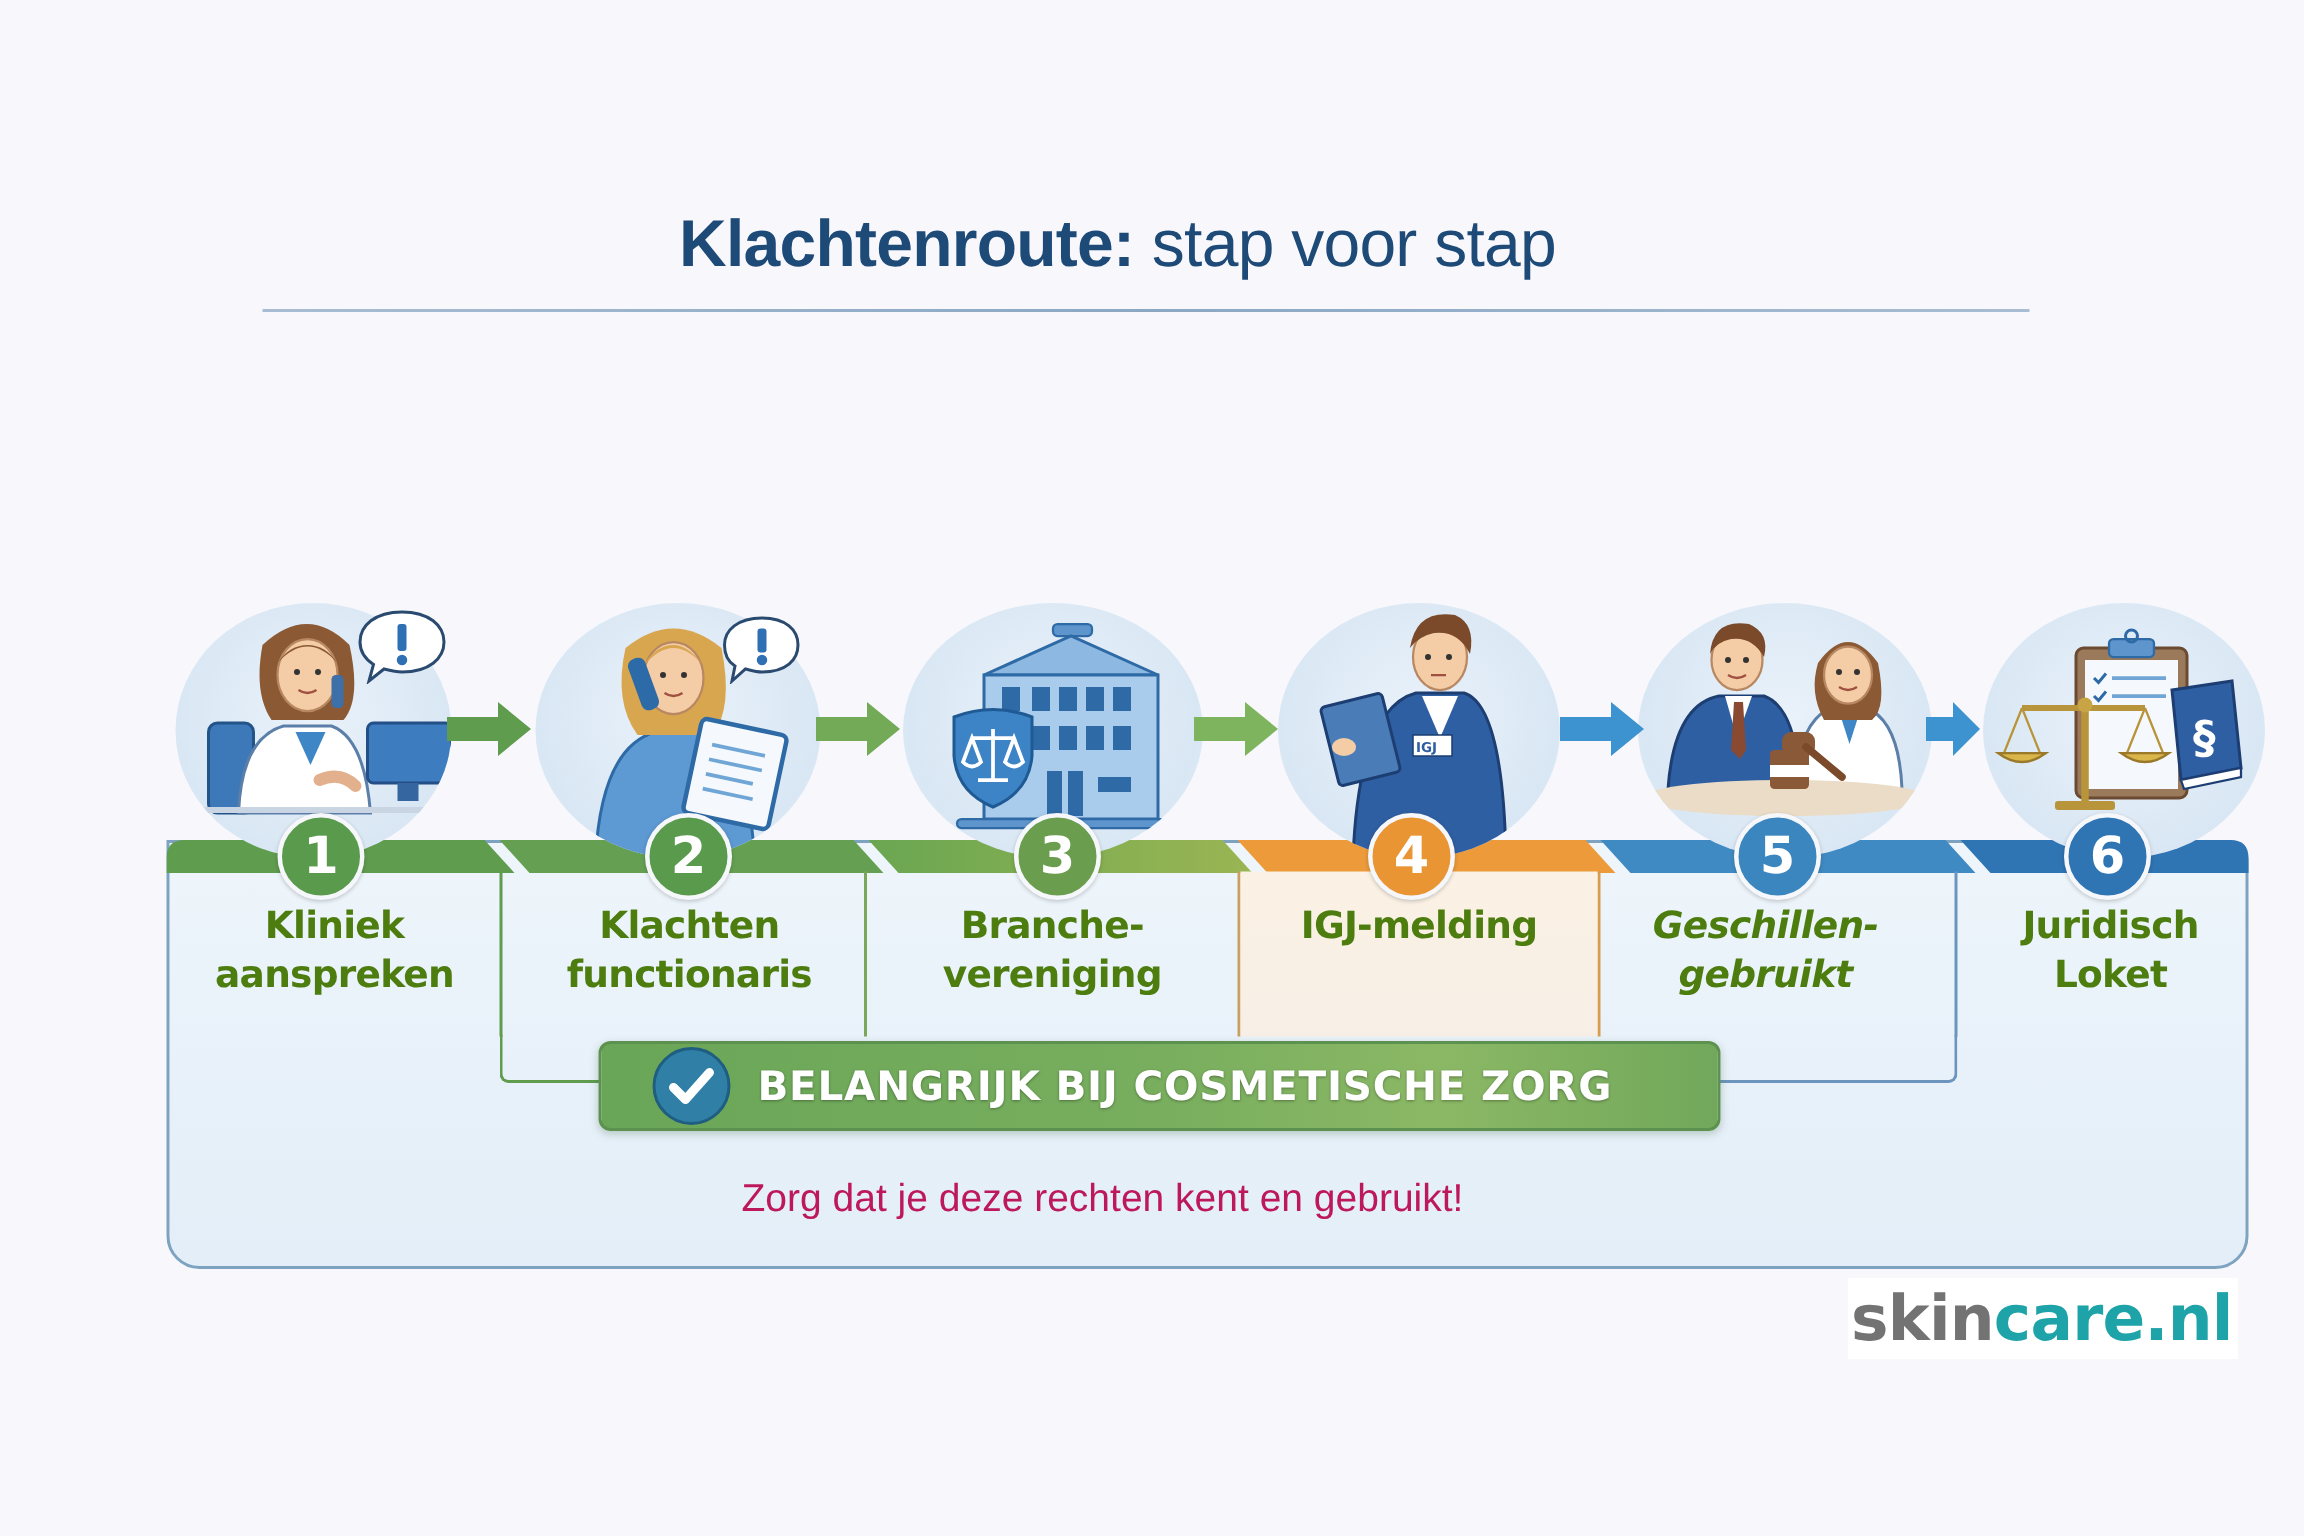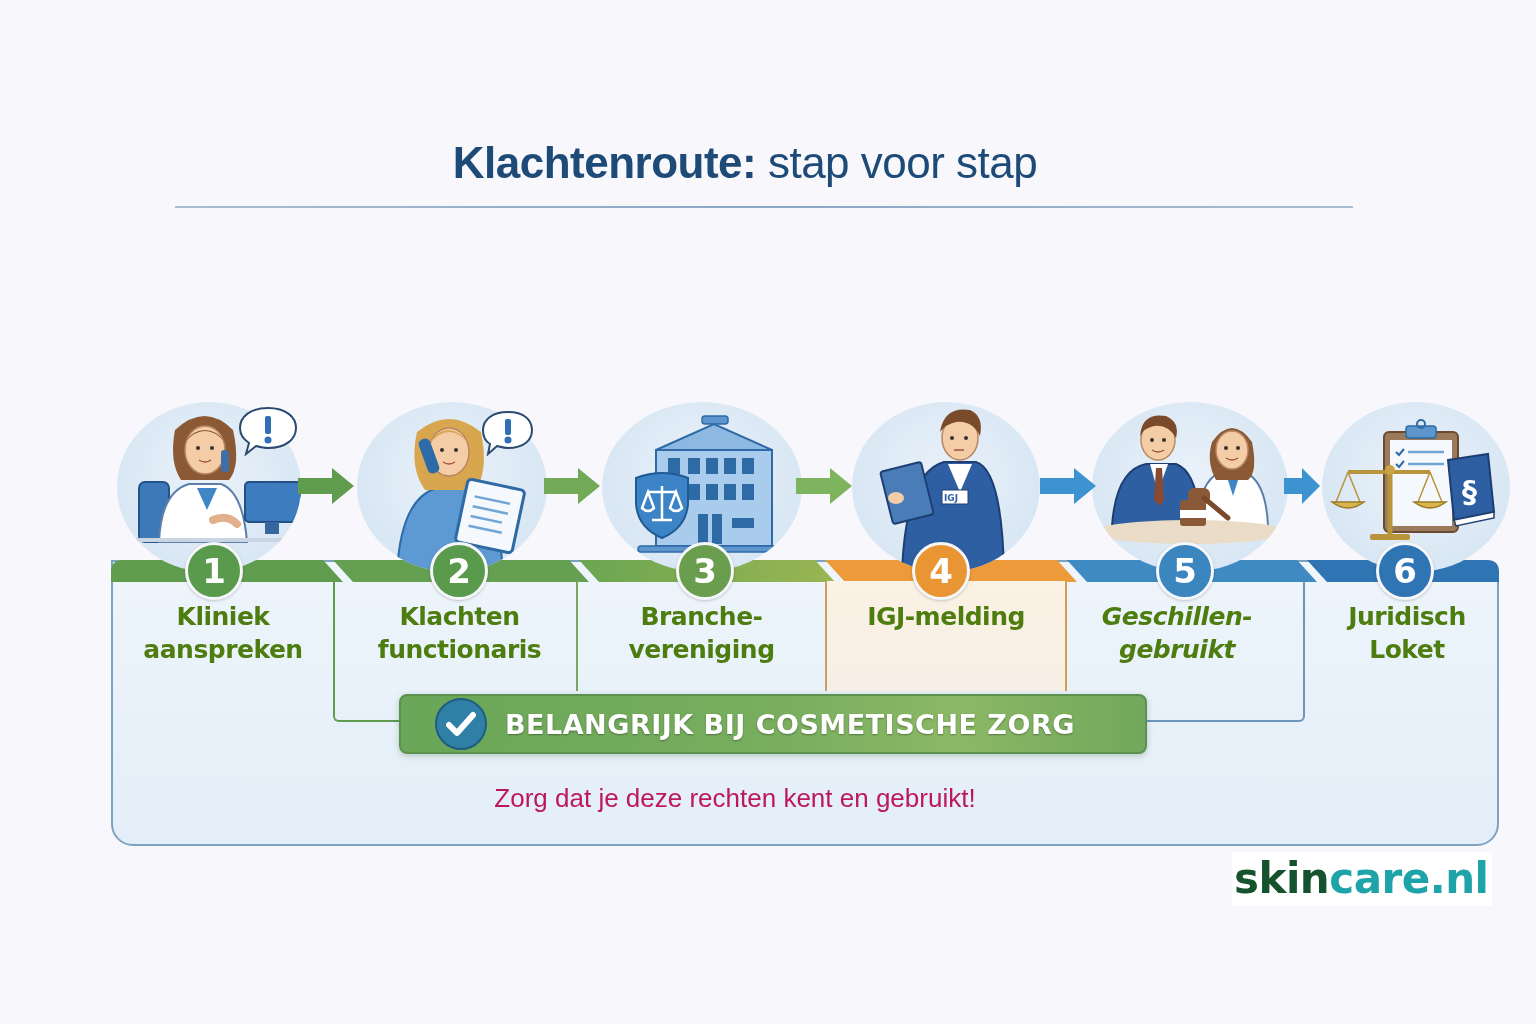--- a/index.html
+++ b/index.html
@@ -119,21 +119,21 @@
     left: 1232px; top: 852px;
     width: 260px; height: 54px;
     background: #fff;
     font-family: "DejaVu Sans", sans-serif;
     font-weight: bold;
     font-size: 42px;
     letter-spacing: -0.5px;
     line-height: 54px;
     padding-left: 2px;
   }
-  .brand .a { color: #14532d; }
+  .brand .a { color: #737373; }
   .brand .b { color: #1ea3a8; }
 </style>
 </head>
 <body>
 
 <div class="title">
   <span class="bold">Klachtenroute:</span><span class="regular"> stap voor stap</span>
 </div>
 <div class="title-rule"></div>
 

